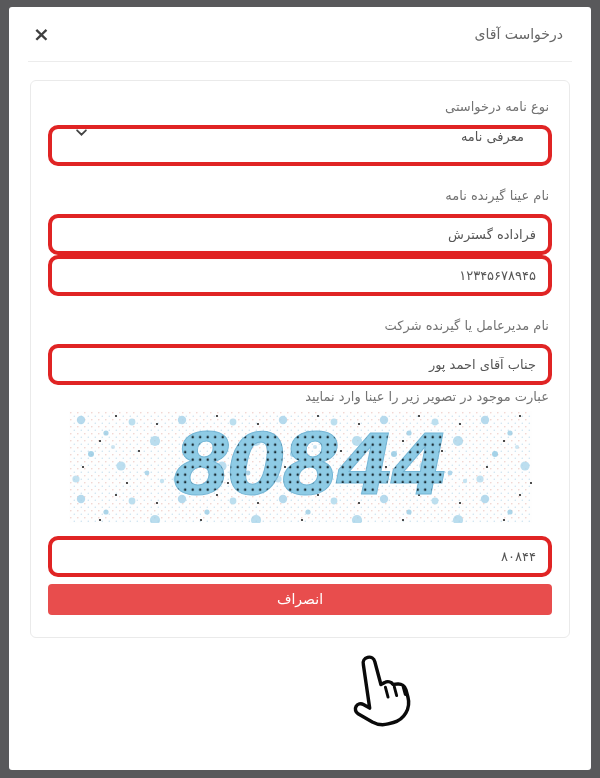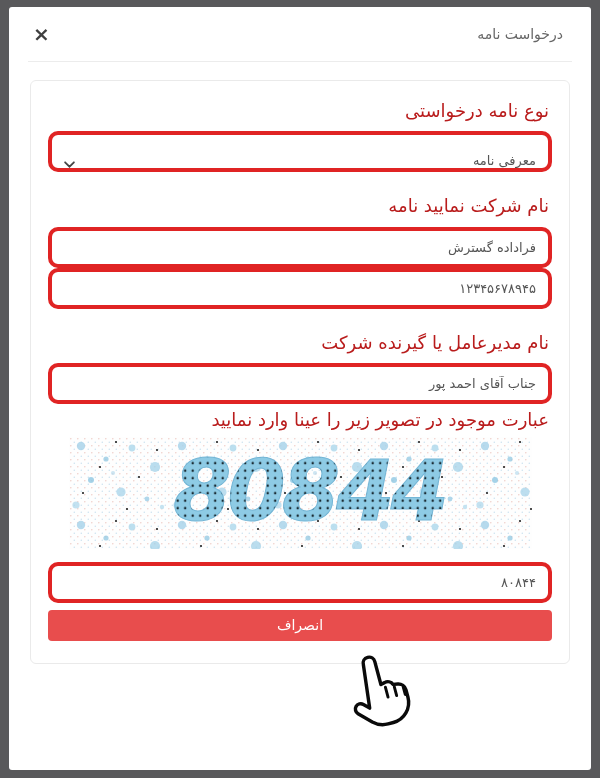--- a/index.html
+++ b/index.html
@@ -24,30 +24,30 @@
     line-height:1; background:none; border:none; font-family:inherit;
   }
   .divider { border:none; border-top:1px solid #ececec; margin:0 19px; }
   .card {
     margin:18px 21px 9px;
     border:1px solid #eaeaea; border-radius:6px;
     padding:14px 17px 22px;
     background:#fff;
   }
   .field-label {
-    font-size:18px; color:#b91c1c; margin:22px 3px 9px; line-height:1.3;
+    font-size:13px; color:#737373; margin:22px 3px 9px; line-height:1.3;
   }
   .field-label.first { margin-top:4px; }
   .red-box {
     border:4px solid #e02424; border-radius:10px; background:#fff;
     height:41px; display:flex; align-items:center; overflow:hidden;
   }
   .select-box {
-    width:100%; height:100%; display:flex; align-items:flex-end;
-    justify-content:space-between; padding:0 12px; cursor:pointer;
+    width:100%; height:100%; display:flex; align-items:flex-start;
+    justify-content:space-between; padding:0 24px; cursor:pointer;
   }
   .select-value { font-size:13px; color:#555; }
   .chevron { display:flex; align-items:center; }
   .text-input {
     width:100%; height:100%; border:none; outline:none; background:transparent;
     font-family:inherit; font-size:13px; color:#555; padding:0 12px;
     text-align:start;
   }
   .captcha-label { margin-top:4px; margin-bottom:5px; }
   .captcha-svg { display:block; width:463px; height:112px; margin:5px auto 13px; }
@@ -62,40 +62,40 @@
     position:absolute; left:348px; top:648px; width:72px; height:88px;
     z-index:5; pointer-events:none;
   }
 </style>
 </head>
 <body>
 
 <div class="modal">
 
   <div class="modal-header">
-    <span class="modal-title">درخواست نامه</span>
+    <span class="modal-title">درخواست آقای</span>
     <button class="close-btn">×</button>
   </div>
   <hr class="divider">
 
   <div class="card">
 
     <div class="field-label first">نوع نامه درخواستی</div>
     <div class="red-box">
       <div class="select-box">
         <span class="select-value">معرفی نامه</span>
         <span class="chevron">
           <svg viewBox="0 0 10 6" width="11" height="7">
               <path d="M1 1 l4 4 4 -4" stroke="#444" stroke-width="1.6" fill="none" stroke-linecap="round"></path>
             </svg>
         </span>
       </div>
     </div>
 
-    <div class="field-label">نام شرکت نمایید نامه</div>
+    <div class="field-label">نام عینا گیرنده نامه</div>
     <div class="red-box">
       <input class="text-input" type="text" value="فراداده گسترش" style="">
     </div>
 
     <div class="red-box">
       <input class="text-input" type="text" value="۱۲۳۴۵۶۷۸۹۴۵" style="">
     </div>
 
     <div class="field-label">نام مدیرعامل یا گیرنده شرکت</div>
     <div class="red-box">

